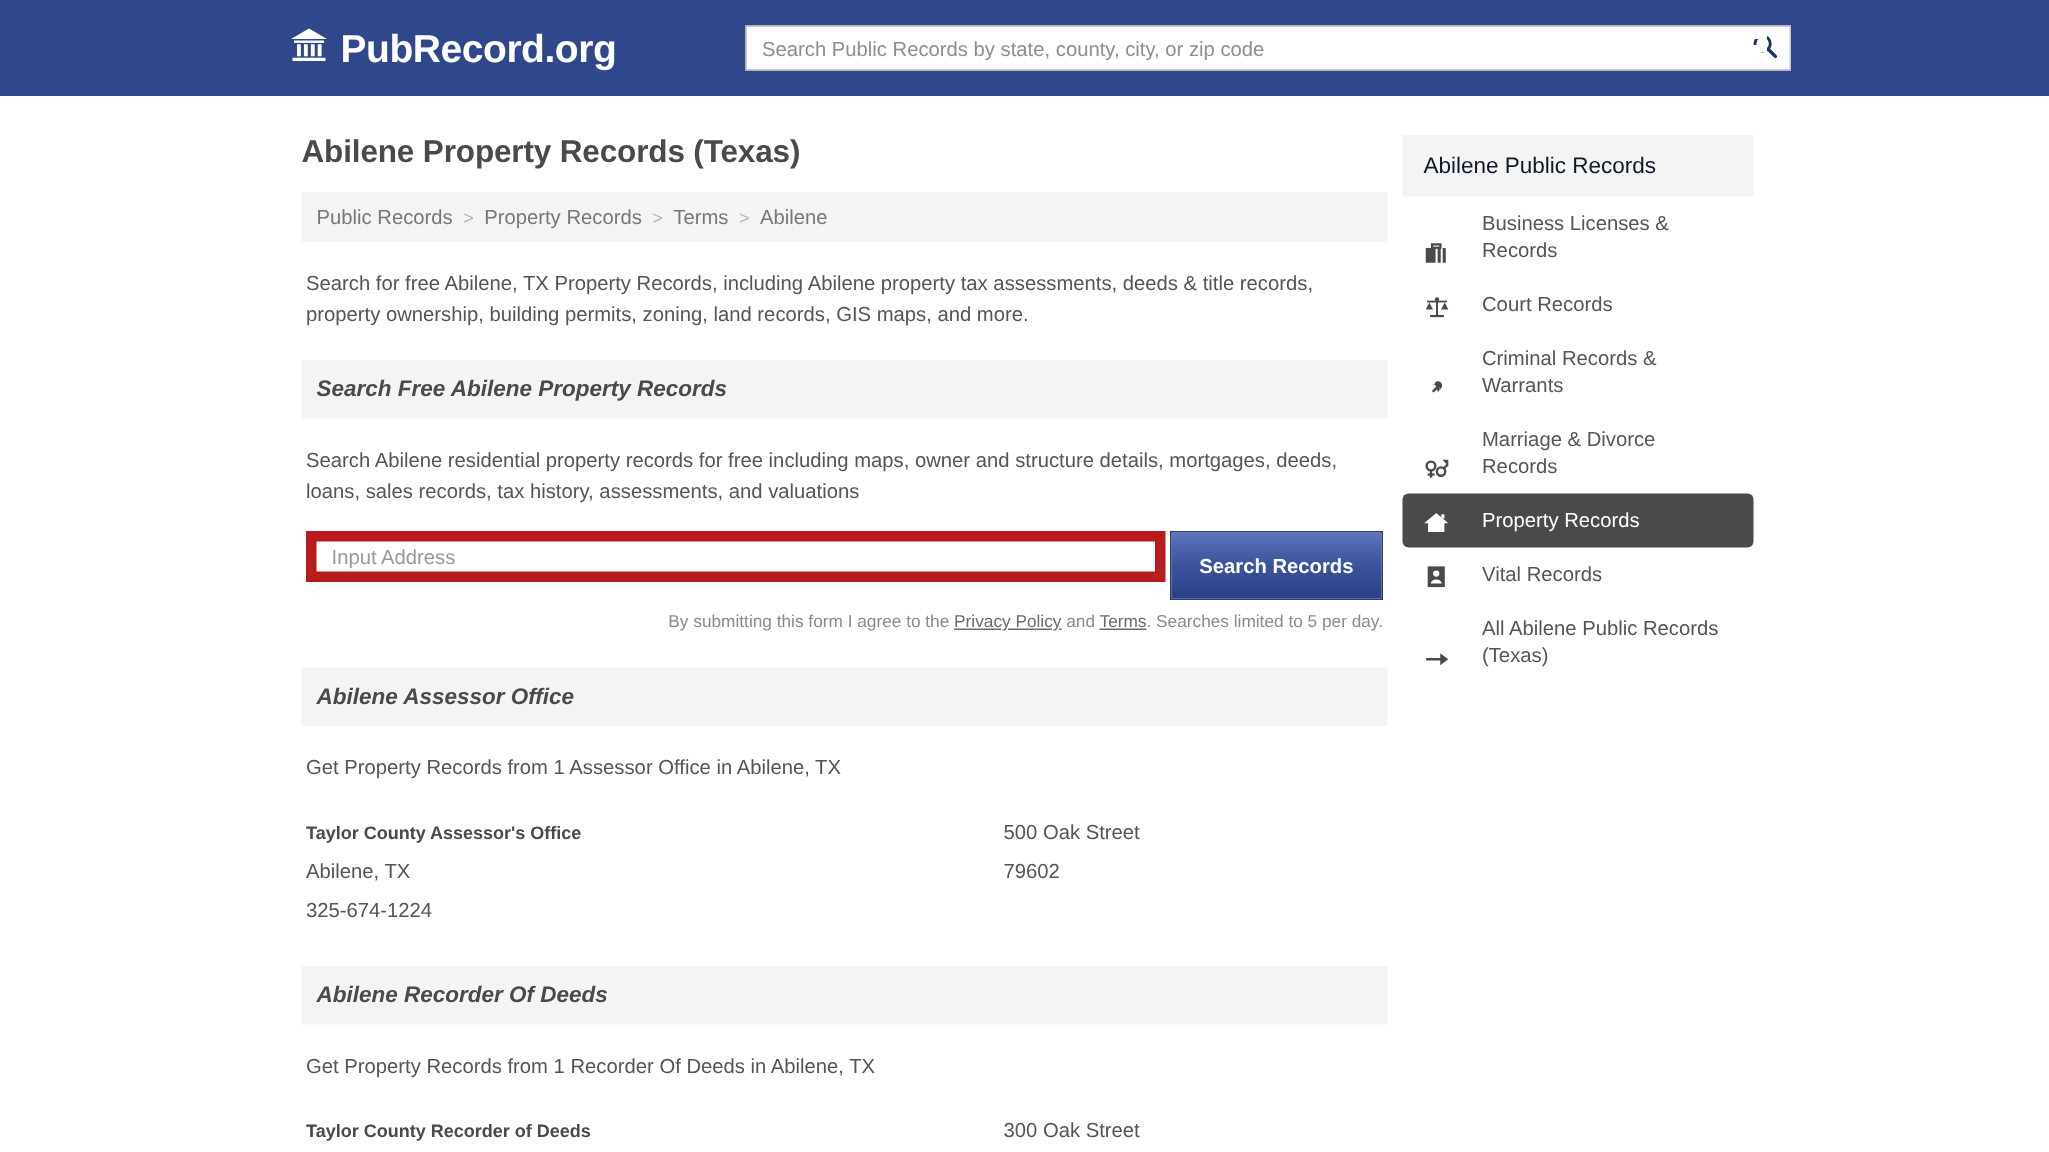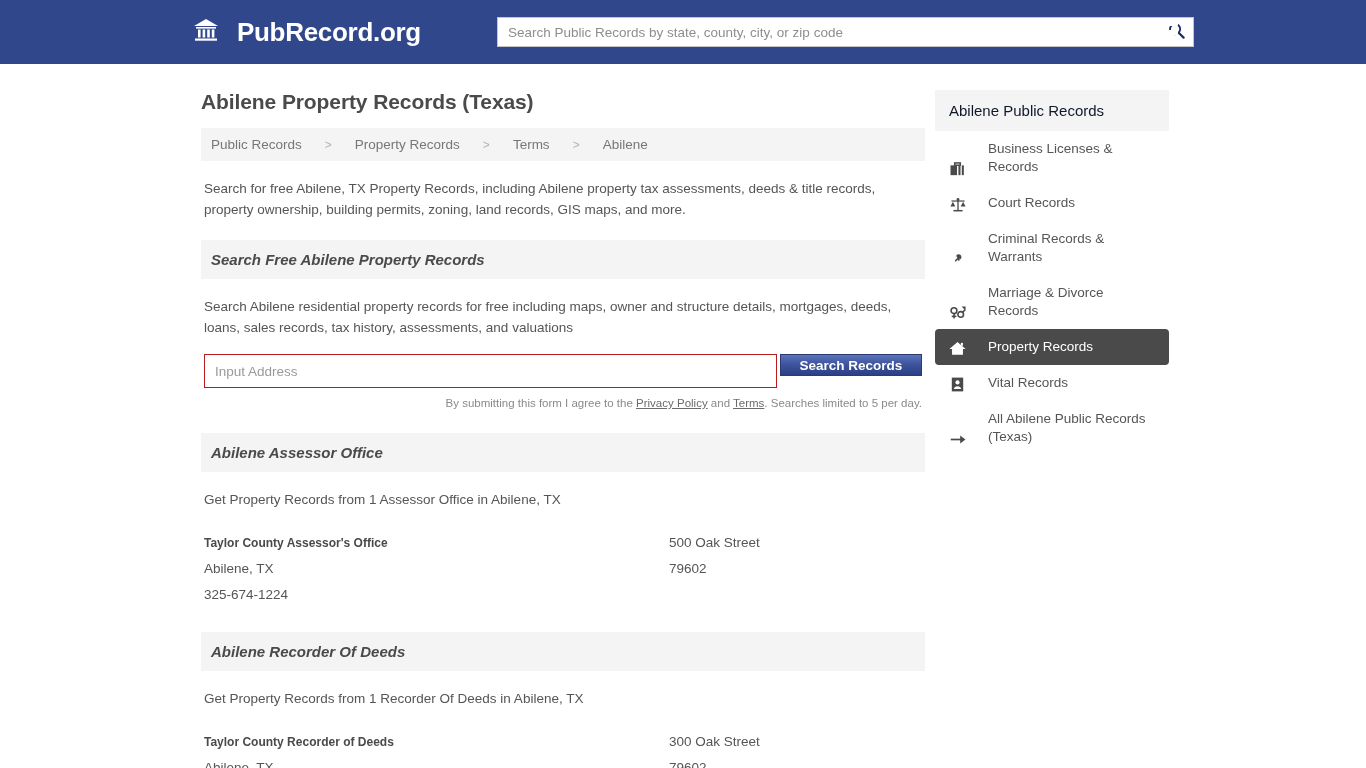--- a/index.html
+++ b/index.html
@@ -17,21 +17,21 @@
   .site-header {
     height: 64px;
     background: #31478c;
     display: flex;
     align-items: center;
     position: relative;
   }
   .brand {
     display: flex;
     align-items: center;
-    gap: 18px;
+    gap: 8px;
     margin-left: 193px;
     text-decoration: none;
     color: #ffffff;
   }
   .brand-icon { display: block; }
   .brand-text {
     font-size: 26px;
     font-weight: bold;
     letter-spacing: -0.3px;
     color: #ffffff;
@@ -112,21 +112,21 @@
 
   
   .breadcrumb {
     background: #f4f4f4;
     padding: 9px 10px;
     font-size: 13.5px;
     color: #777777;
     display: flex;
     align-items: center;
     flex-wrap: wrap;
-    gap: 16px;
+    gap: 0;
   }
   .breadcrumb a {
     color: #777777;
     text-decoration: none;
   }
   .breadcrumb .sep {
     color: #b4b4b4;
     margin: 0 7px;
     font-size: 12px;
   }
@@ -157,32 +157,32 @@
 
   
   .search-form {
     display: flex;
     margin: 0 3px;
     align-items: stretch;
   }
   .search-form input[type=text] {
     width: 576px;
     height: 34px;
-    border: 1px solid #b91c1c;
+    border: 7px solid #b91c1c;
     padding: 0 10px;
     font-family: "Liberation Sans", sans-serif;
     font-size: 13.5px;
     color: #333;
     outline: none;
     background: #ffffff;
   }
   .search-form input[type=text]::placeholder { color: #999999; }
   .search-submit {
     width: 143px;
-    height: 22px;
+    height: 46px;
     margin-left: 3px;
     background: linear-gradient(to bottom, #5c74ba 0%, #3e559f 45%, #2b3f85 100%);
     border: 1px solid #2a3b74;
     color: #ffffff;
     font-family: "Liberation Sans", sans-serif;
     font-size: 13.5px;
     font-weight: bold;
     cursor: pointer;
   }
   .disclaimer {

